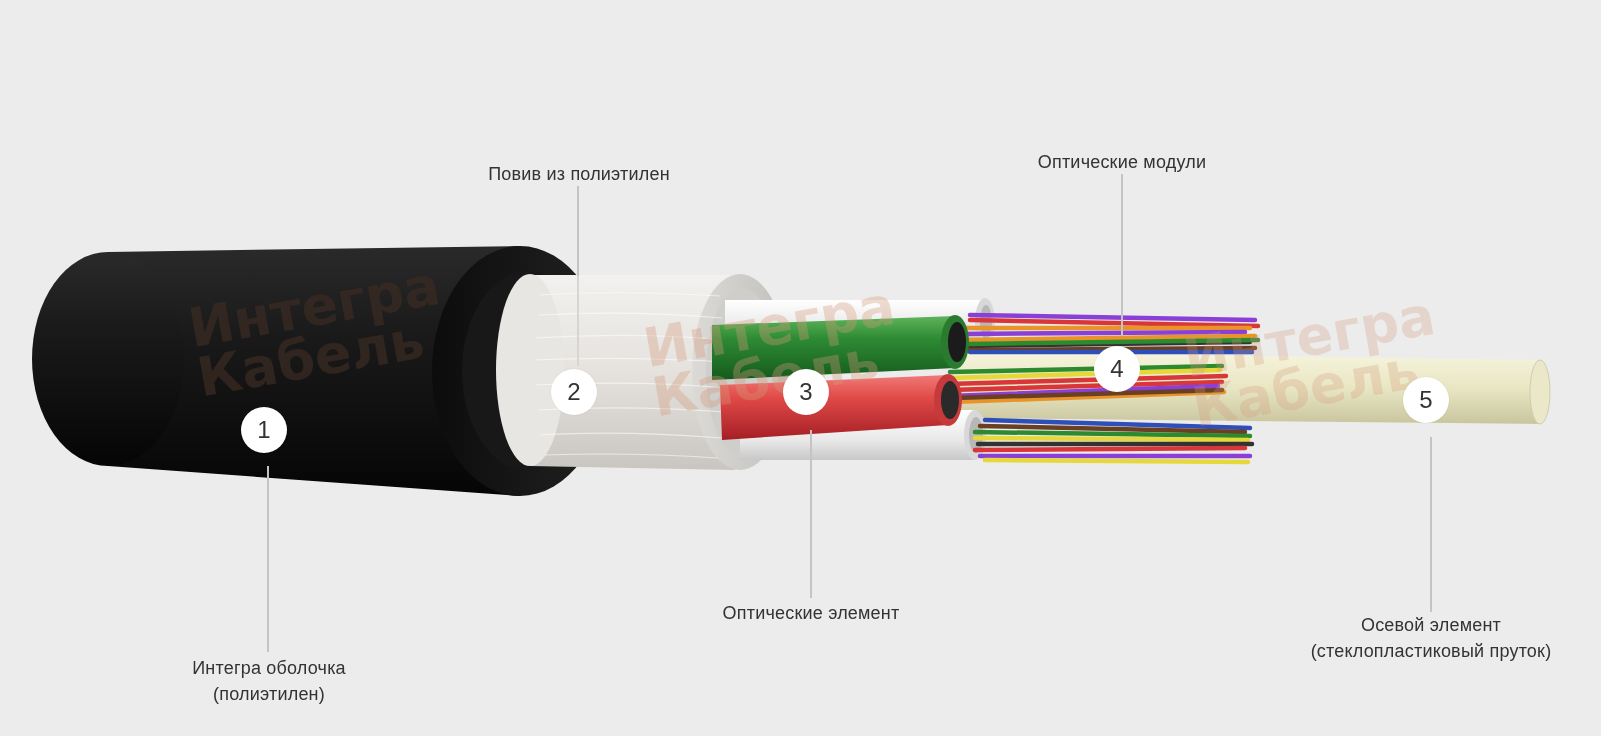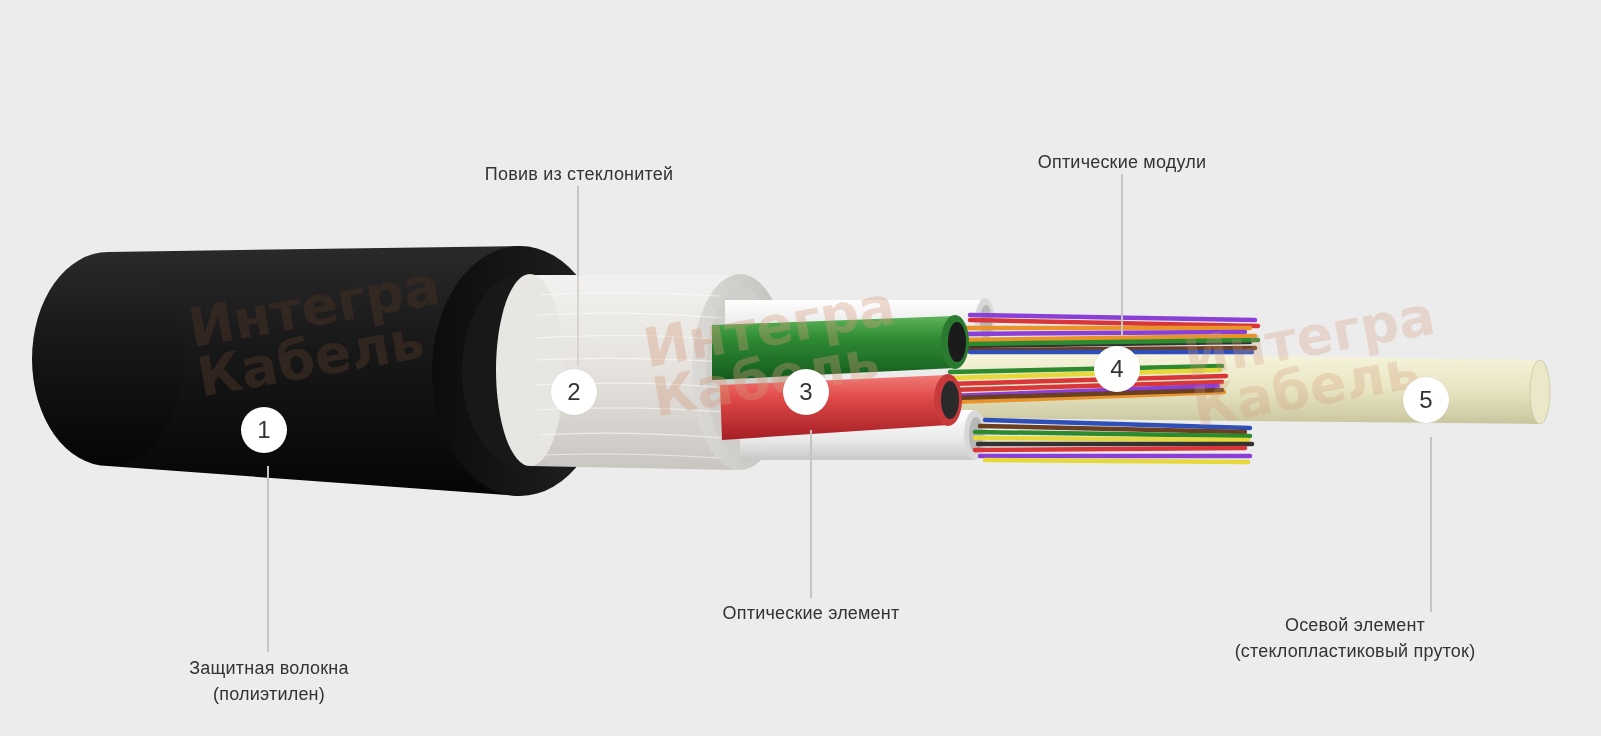--- a/index.html
+++ b/index.html
@@ -201,29 +201,29 @@
   <div class="leader" style="left:1121px; top:174px; height:162px;"></div>
   <div class="leader" style="left:1430px; top:437px; height:175px;"></div>
 
   <div class="marker" style="left:264px; top:430px;">1</div>
   <div class="marker" style="left:574px; top:392px;">2</div>
   <div class="marker" style="left:806px; top:392px;">3</div>
   <div class="marker" style="left:1117px; top:369px;">4</div>
   <div class="marker" style="left:1426px; top:400px;">5</div>
 
   <div class="label" style="left:269px; top:655px;">
-    <div>Защитная волокна</div>
+    <div>Интегра оболочка</div>
     <div>(полиэтилен)</div>
   </div>
   <div class="label" style="left:579px; top:161px;">
-    <div>Повив из стеклонитей</div>
+    <div>Повив из полиэтилен</div>
   </div>
   <div class="label" style="left:811px; top:600px;">
     <div>Оптические элемент</div>
   </div>
   <div class="label" style="left:1122px; top:149px;">
     <div>Оптические модули</div>
   </div>
-  <div class="label" style="left:1355px; top:612px;">
+  <div class="label" style="left:1431px; top:612px;">
     <div>Осевой элемент</div>
     <div>(стеклопластиковый пруток)</div>
   </div>
 </div>
 
 </body></html>

